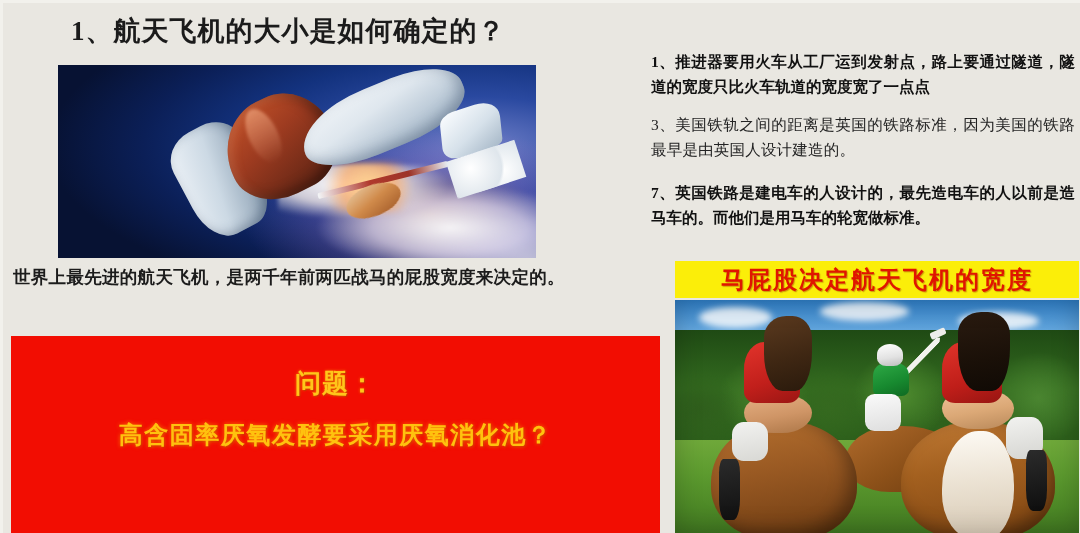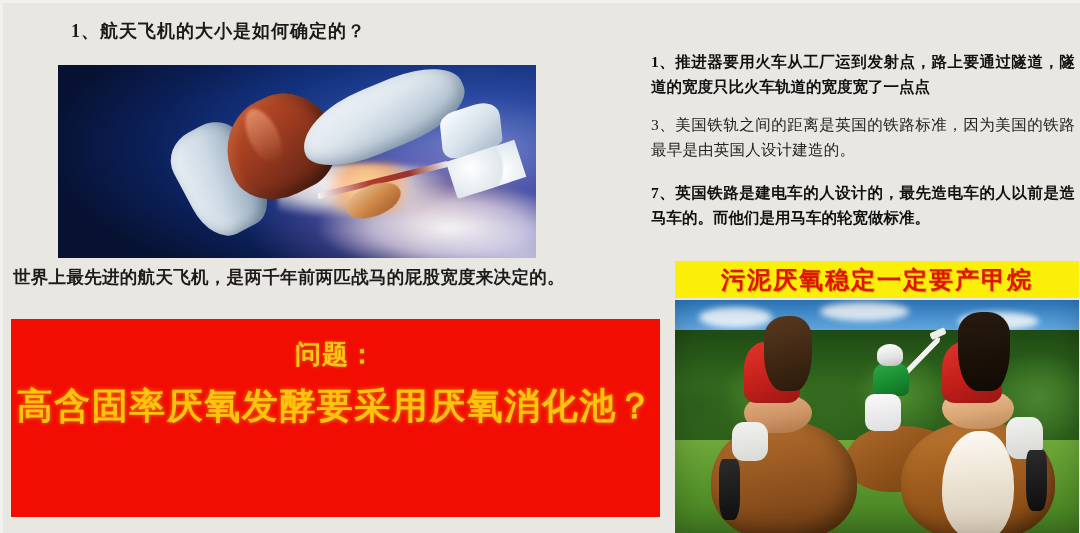--- a/index.html
+++ b/index.html
@@ -25,21 +25,21 @@
 
   
   #title {
     position: absolute;
     left: 68px;
     top: 11px;
     width: 520px;
     height: 36px;
     font-family: "Liberation Serif", "DejaVu Serif", serif;
     font-weight: bold;
-    font-size: 18px;
+    font-size: 27px;
     line-height: 34px;
     color: #1b1b1b;
     letter-spacing: 1px;
     white-space: nowrap;
   }
 
   
   #shuttle-photo {
     position: absolute;
     left: 55px;
@@ -204,44 +204,44 @@
     line-height: 32px;
     color: #1c1c1c;
     letter-spacing: 0.3px;
   }
   #mid-para .line { white-space: nowrap; }
 
   
   #red-box {
     position: absolute;
     left: 8px;
-    top: 316px;
+    top: 333px;
     width: 649px;
     height: 198px;
     background: #f20d02;
     box-sizing: border-box;
     display: flex;
     flex-direction: column;
     align-items: center;
     justify-content: flex-start;
-    padding-top: 16px;
+    padding-top: 28px;
   }
   #red-box .q-head {
     font-family: "Liberation Serif", "DejaVu Serif", serif;
     font-weight: bold;
     font-size: 26px;
     line-height: 40px;
     color: #ffc61a;
     text-shadow: 0 0 3px rgba(255,150,0,0.85), 1px 1px 1px rgba(150,40,0,0.6);
     letter-spacing: 1px;
   }
   #red-box .q-line {
     font-family: "Liberation Serif", "DejaVu Serif", serif;
     font-weight: bold;
-    font-size: 36px;
+    font-size: 24px;
     line-height: 62px;
     color: #ffc20e;
     text-shadow: 0 0 4px rgba(255,140,0,0.9), 1px 1px 2px rgba(160,40,0,0.55);
     letter-spacing: 1.5px;
     white-space: nowrap;
     text-align: center;
   }
 
   
   #yellow-banner {
@@ -464,21 +464,21 @@
   <div id="mid-para">
     <div class="line">世界上最先进的航天飞机，是两千年前两匹战马的屁股宽度来决定的。</div>
   </div>
 
   <div id="red-box">
     <div class="q-head">问题：</div>
     <div class="q-line">高含固率厌氧发酵要采用厌氧消化池？</div>
   </div>
 
   <div id="yellow-banner">
-    <div class="banner-text">污泥厌氧稳定一定要产甲烷</div>
+    <div class="banner-text">马屁股决定航天飞机的宽度</div>
   </div>
 
   <div id="polo-photo">
     <div class="sky"></div>
     <div class="cloud c1"></div>
     <div class="cloud c2"></div>
     <div class="cloud c3"></div>
     <div class="hedge"></div>
     <div class="grass"></div>
     <div class="horse-c"></div>

